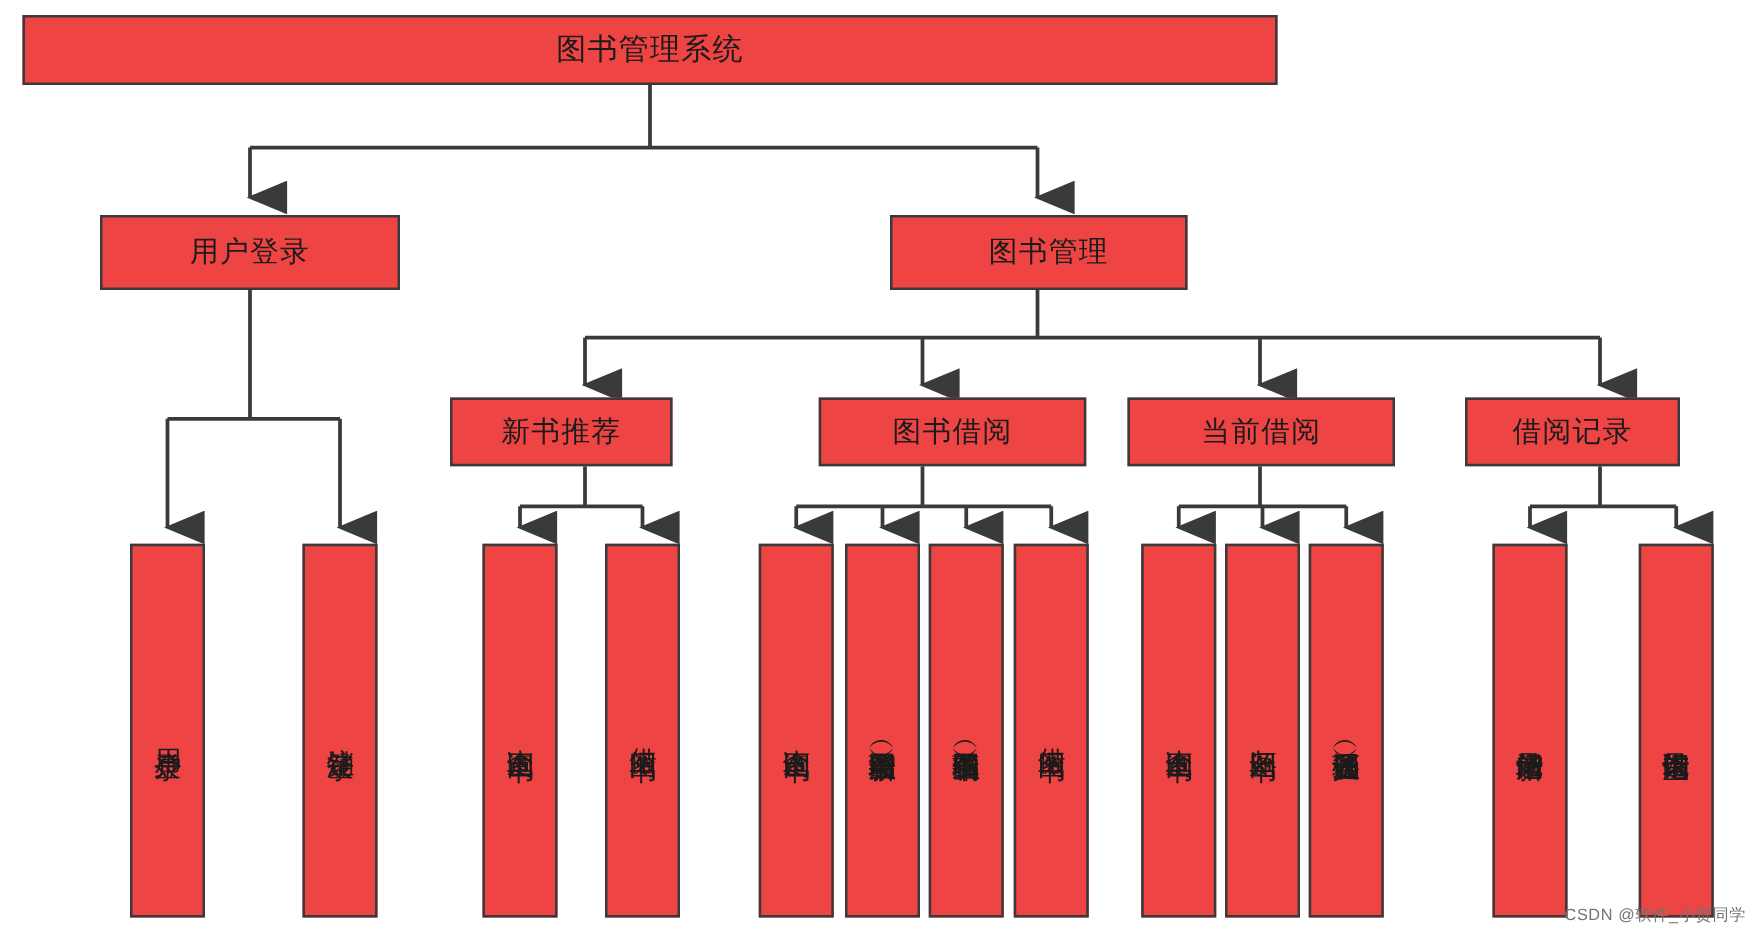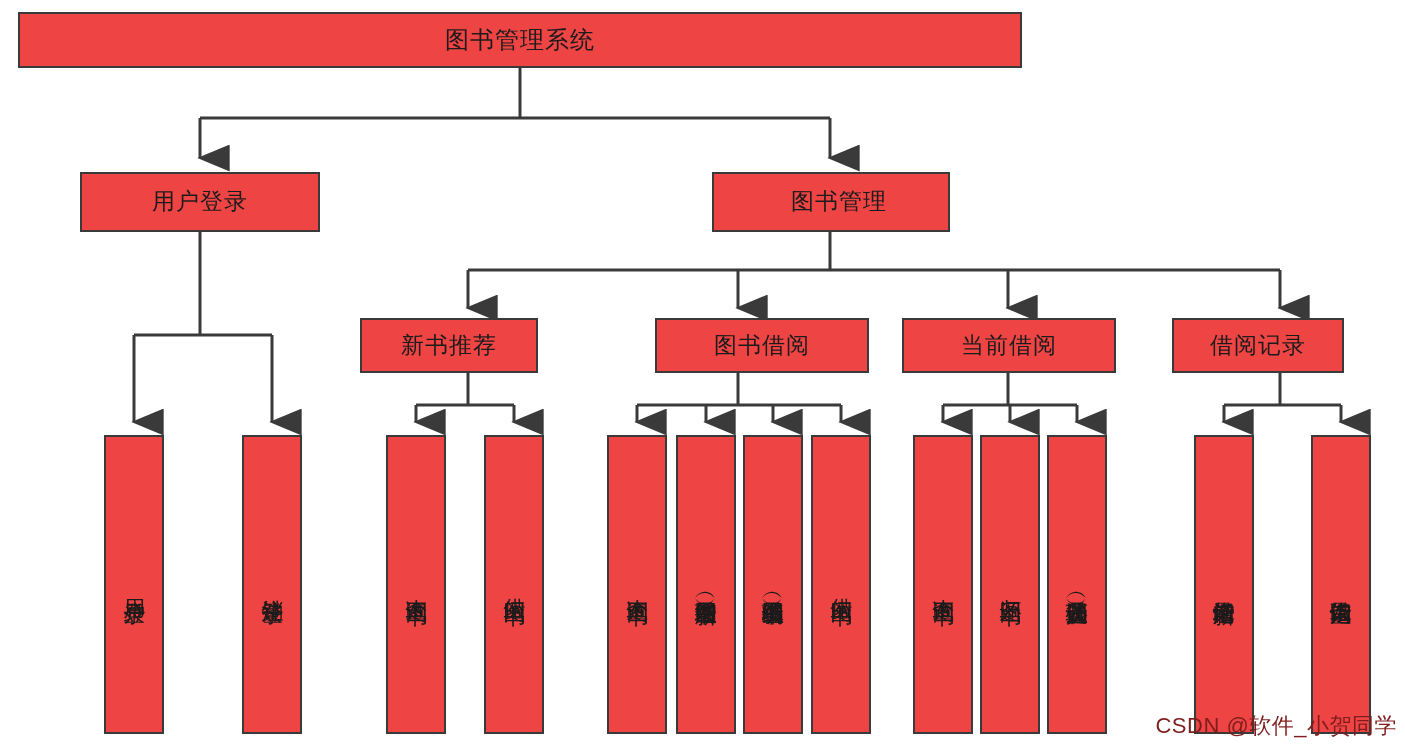--- a/index.html
+++ b/index.html
@@ -52,22 +52,22 @@
     letter-spacing: 0px;
     line-height: 1.16;
   }
   .node.root {
     font-size: 24px;
   }
   #watermark {
     position: absolute;
     right: 8px;
     bottom: 6px;
-    font-size: 22px;
-    color: #7f1d1d;
+    font-size: 13px;
+    color: #737373;
     letter-spacing: 0.5px;
     white-space: nowrap;
   }
 </style>
 </head>
 <body>
 
 <div id="canvas">
 
   <svg id="edges" viewBox="0 0 1405 747" width="1405" height="747">

